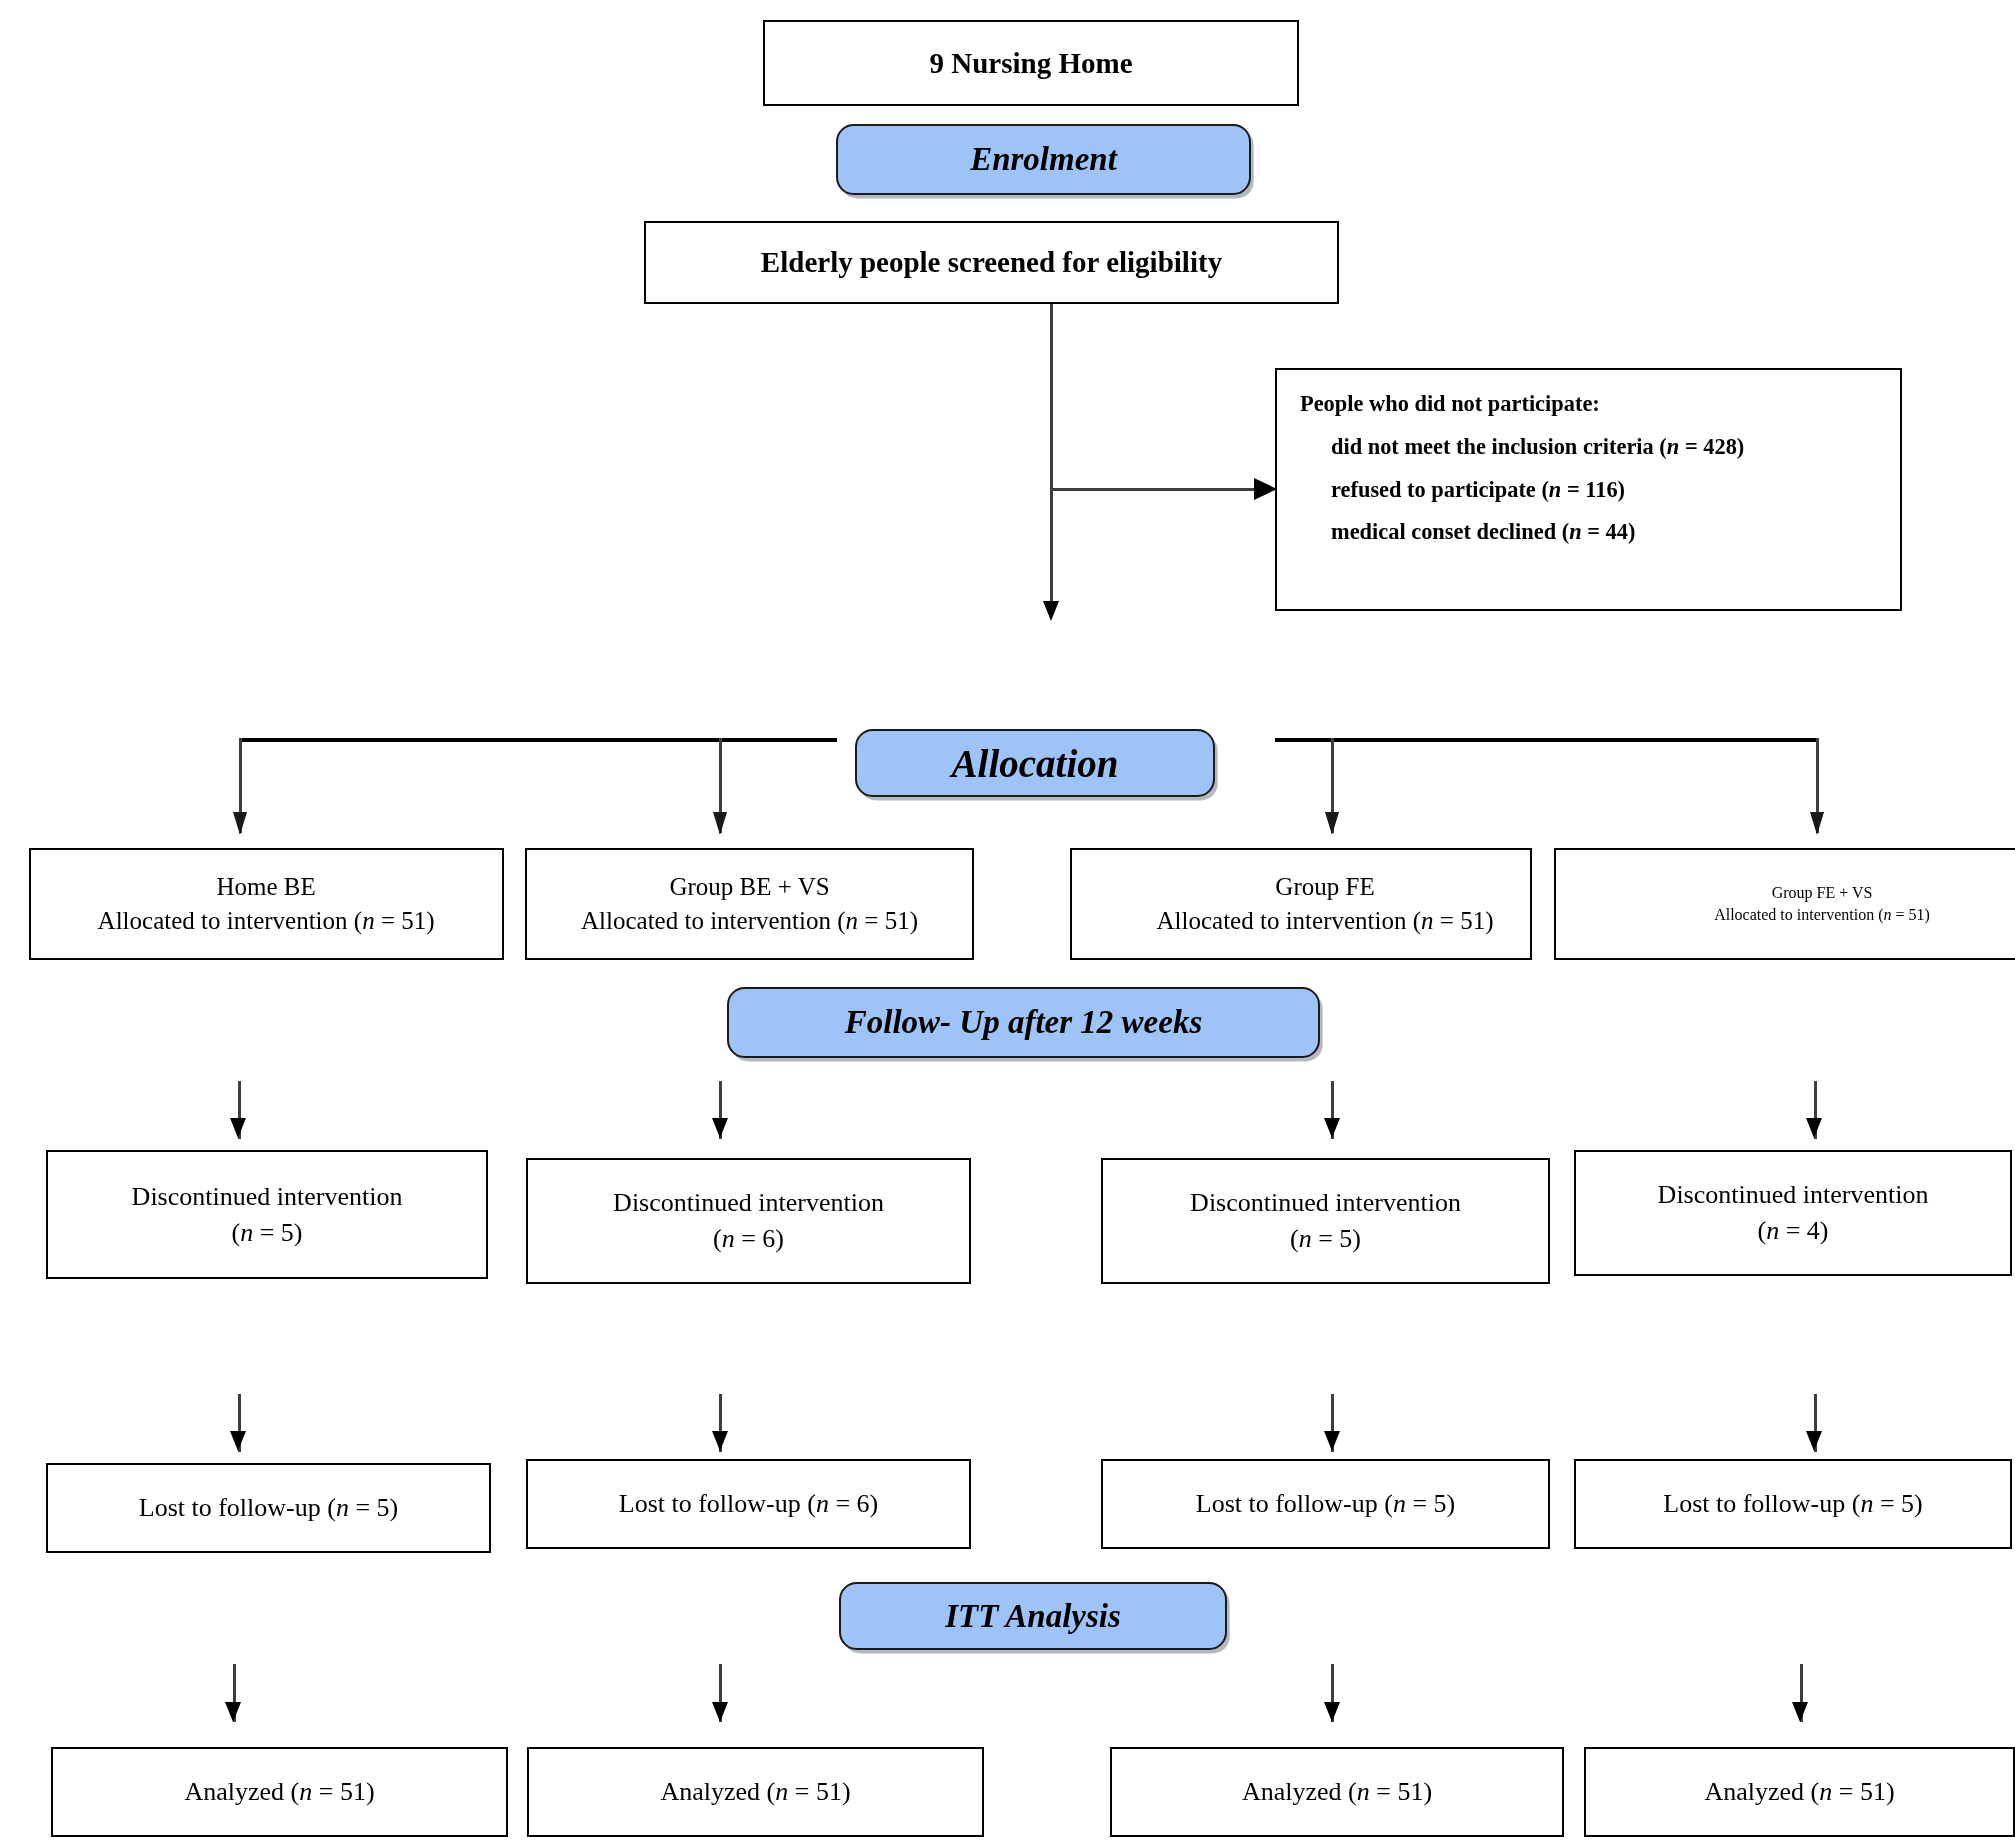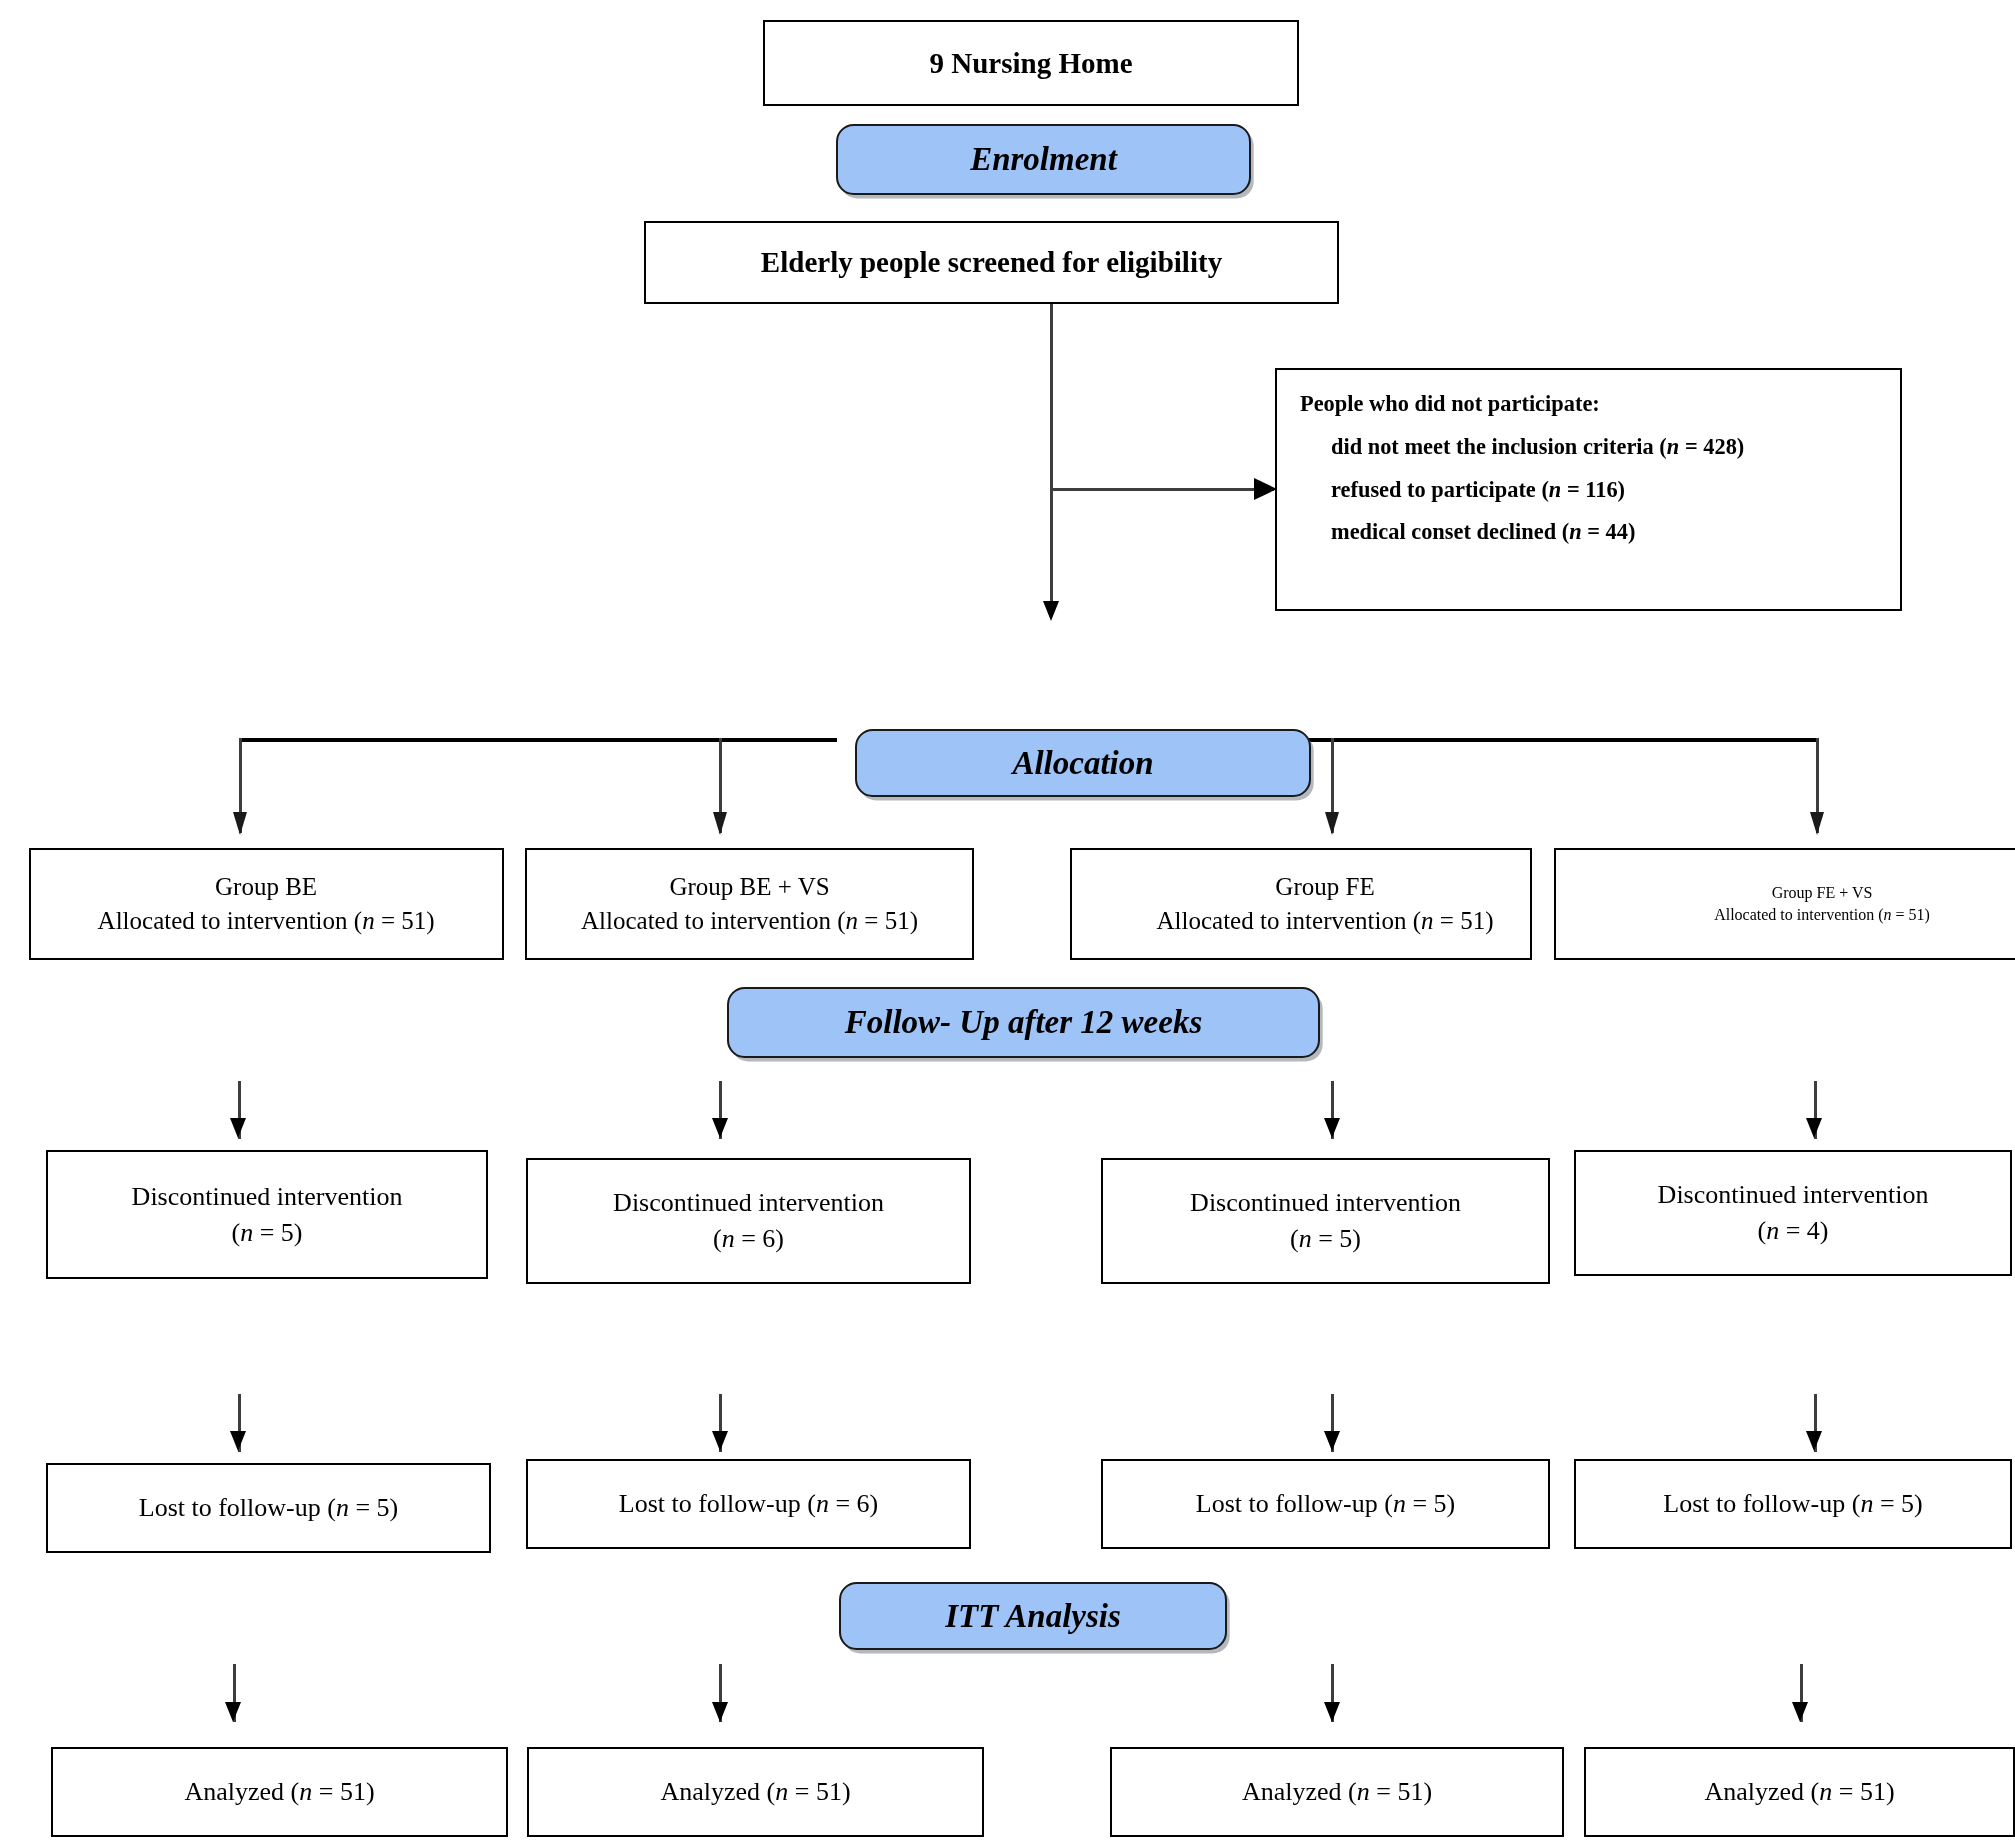--- a/index.html
+++ b/index.html
@@ -114,40 +114,40 @@
   <div class="arrowright" style="left:1254px;top:478px;"></div>
 
   <div class="node listbox" style="left:1275px;top:368px;width:627px;height:243px;font-size:22.4px;">
     <span class="lead">People who did not participate:</span>
     <span class="item"><span>did not meet the inclusion criteria (</span><span class="n-ital">n</span><span> = 428)</span></span>
     <span class="item"><span>refused to participate (</span><span class="n-ital">n</span><span> = 116)</span></span>
     <span class="item"><span>medical conset declined (</span><span class="n-ital">n</span><span> = 44)</span></span>
   </div>
 
 
-  <div class="node banner" style="left:855px;top:729px;width:456px;height:68px;font-size:33px;">
+  <div class="node banner" style="left:855px;top:729px;width:360px;height:68px;font-size:39px;">
     <span>Allocation</span>
   </div>
 
   <div class="hline thick" style="left:239px;top:738px;width:598px;"></div>
   <div class="hline thick" style="left:1275px;top:738px;width:544px;"></div>
 
   <div class="vline" style="left:239px;top:738px;height:95px;"></div>
   <div class="vline" style="left:719px;top:738px;height:95px;"></div>
   <div class="vline" style="left:1331px;top:738px;height:95px;"></div>
   <div class="vline" style="left:1816px;top:738px;height:95px;"></div>
 
   <div class="arrowhead slim" style="left:233px;top:812px;"></div>
   <div class="arrowhead slim" style="left:713px;top:812px;"></div>
   <div class="arrowhead slim" style="left:1325px;top:812px;"></div>
   <div class="arrowhead slim" style="left:1810px;top:812px;"></div>
 
   <div class="node box reg" style="left:28.6px;top:848px;width:475px;height:112px;font-size:25px;">
     <span class="txt">
-      <span>Group BE</span><br>
+      <span>Home BE</span><br>
       <span><span>Allocated to intervention (</span><span class="n-ital">n</span><span> = 51)</span></span>
     </span>
   </div>
 
   <div class="node box reg" style="left:525px;top:848px;width:449px;height:112px;font-size:25px;text-align:center;">
     <span class="txt">
       <span>Group BE + VS</span><br>
       <span><span>Allocated to intervention (</span><span class="n-ital">n</span><span> = 51)</span></span>
     </span>
   </div>

